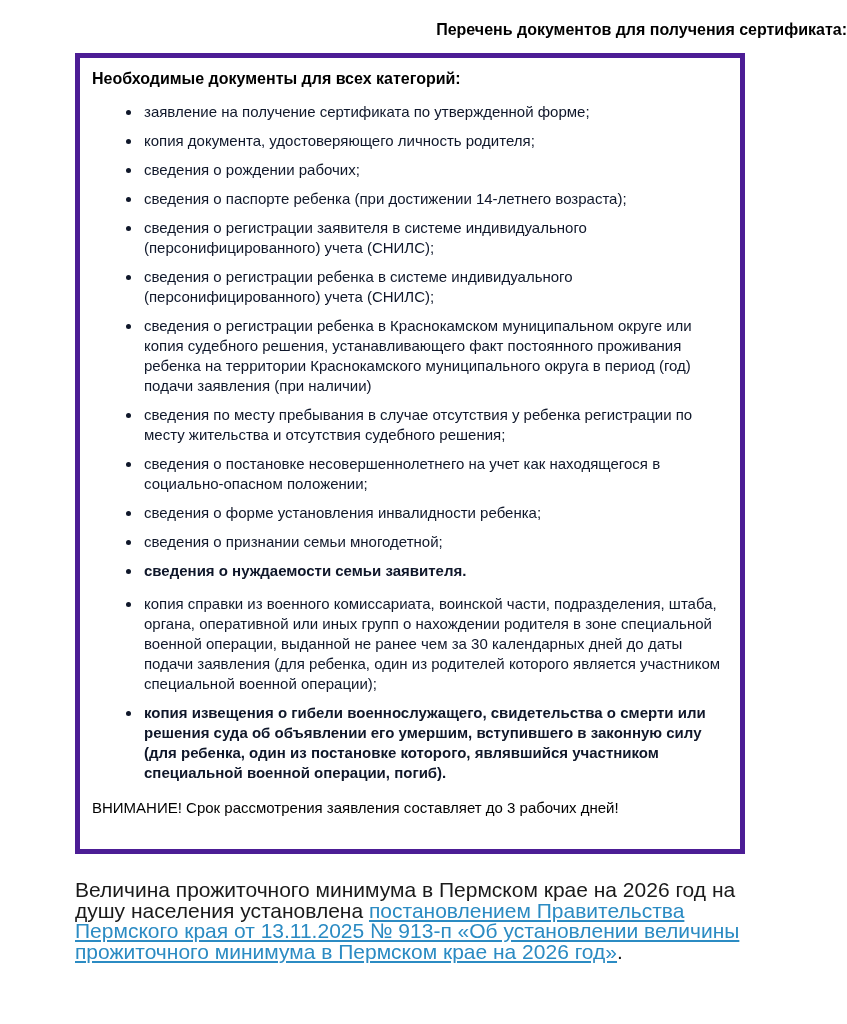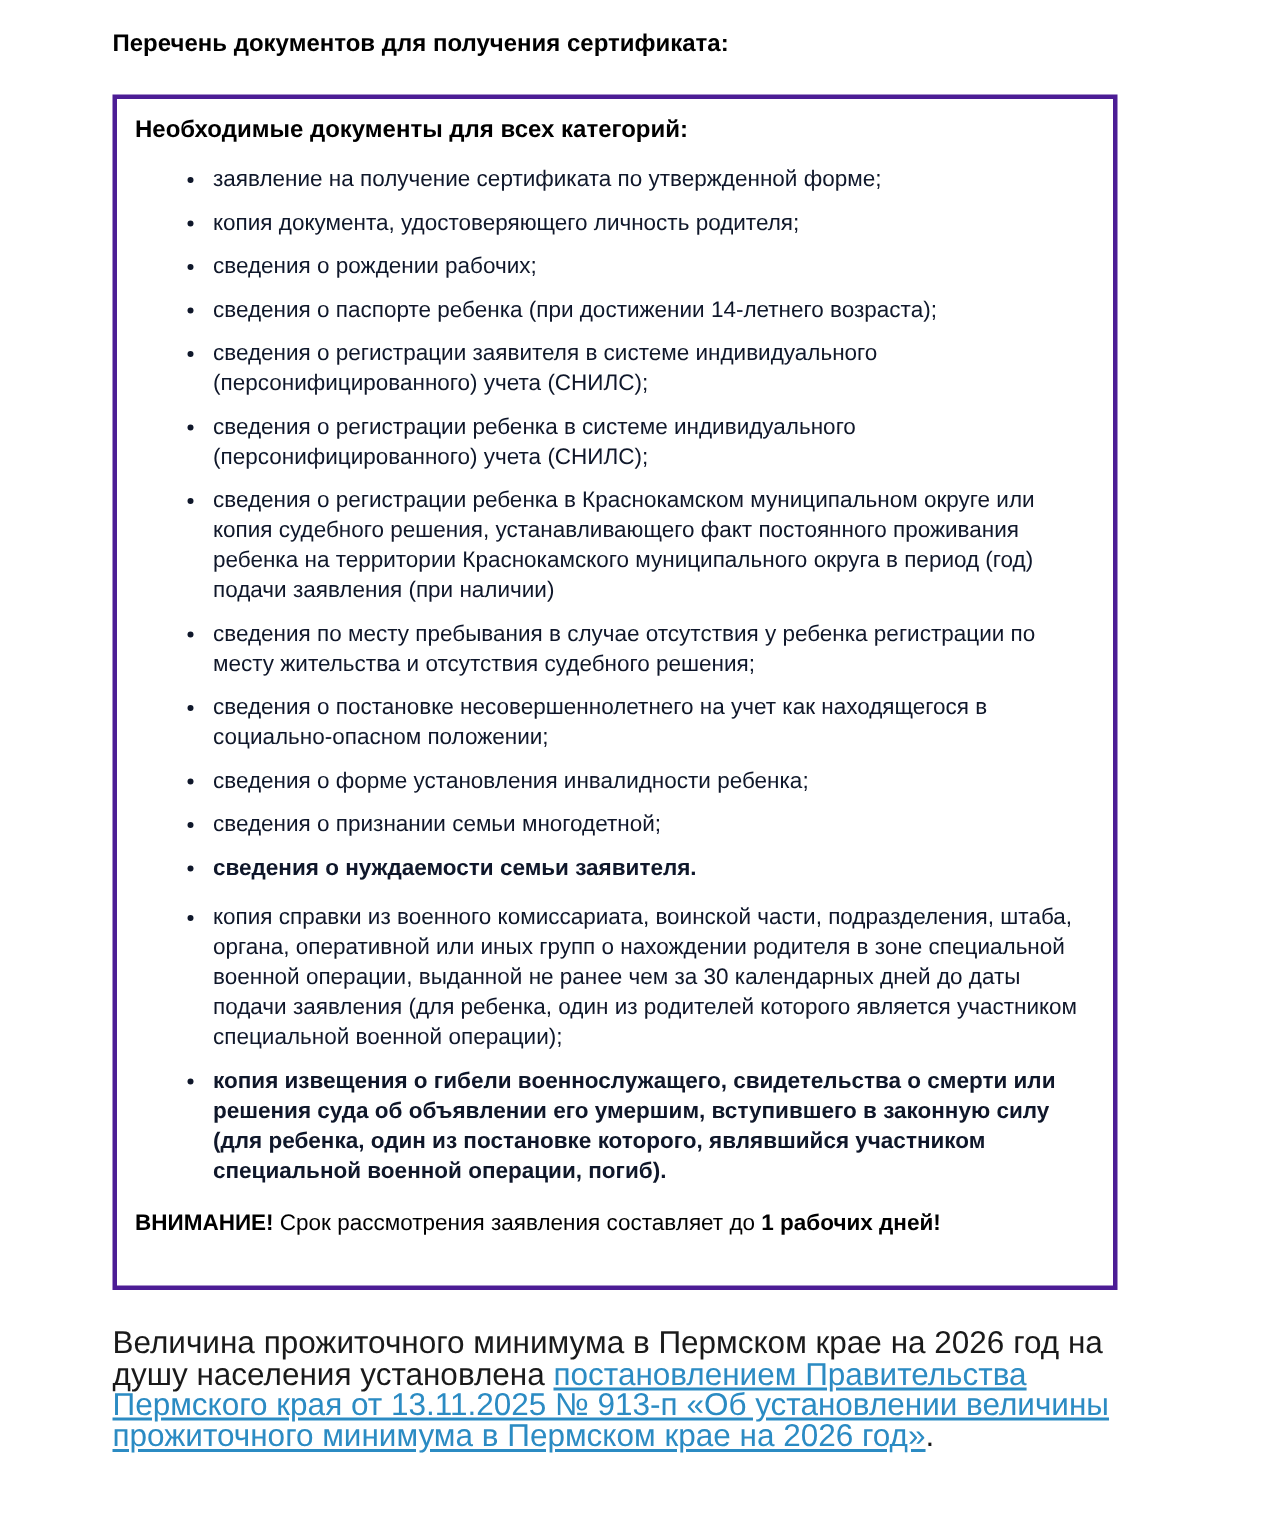--- a/index.html
+++ b/index.html
@@ -14,27 +14,28 @@
     color: #111111;
     overflow: hidden;
   }
   .page {
     padding: 20px 0 0 75px;
   }
   .page-title {
     font-size: 16px;
     font-weight: bold;
     line-height: 20px;
-    margin: 0 0 23px 0;
+    margin: 0 0 13px 0;
     color: #000000;
+    text-align: right;
   }
   .doc-box {
     width: 670px;
     box-sizing: border-box;
-    border: 3px solid #4c1d95;
+    border: 5px solid #4c1d95;
     background: #ffffff;
     padding: 10px 14px 16px 12px;
   }
   .section-heading {
     font-size: 16px;
     font-weight: bold;
     line-height: 21px;
     margin: 0;
     color: #000000;
   }
@@ -57,21 +58,21 @@
     margin-bottom: 4px;
     font-weight: bold;
   }
   .attention-line {
     font-size: 15px;
     line-height: 20px;
     margin-top: 15px;
     color: #000000;
   }
   .attention-line .bold {
-    font-weight: bold;
+    font-weight: normal;
   }
   .footer-para {
     width: 690px;
     margin-top: 26px;
     font-size: 21px;
     line-height: 20.5px;
     color: #1a1a1a;
   }
   .footer-link {
     text-decoration: underline;
@@ -103,19 +104,19 @@
       <li>сведения о признании семьи многодетной;</li>
       <li>сведения о нуждаемости семьи заявителя.</li>
     </ul>
 
 
     <ul class="doc-list">
       <li>копия справки из военного комиссариата, воинской части, подразделения, штаба, органа, оперативной или иных групп о нахождении родителя в зоне специальной военной операции, выданной не ранее чем за 30 календарных дней до даты подачи заявления (для ребенка, один из родителей которого является участником специальной военной операции);</li>
       <li>копия извещения о гибели военнослужащего, свидетельства о смерти или решения суда об объявлении его умершим, вступившего в законную силу (для ребенка, один из постановке которого, являвшийся участником специальной военной операции, погиб).</li>
     </ul>
 
-    <p class="attention-line"><span class="bold">ВНИМАНИЕ!</span><span> Срок рассмотрения заявления составляет до </span><span class="bold">1 рабочих дней!</span></p>
+    <p class="attention-line"><span class="bold">ВНИМАНИЕ!</span><span> Срок рассмотрения заявления составляет до </span><span class="bold">3 рабочих дней!</span></p>
 
   </div>
 
   <p class="footer-para"><span>Величина прожиточного минимума в Пермском крае на 2026 год на душу населения установлена </span><a href="#" class="footer-link" style="color: rgb(43, 139, 195);">постановлением Правительства Пермского края от 13.11.2025 № 913-п «Об установлении величины прожиточного минимума в Пермском крае на 2026 год»</a><span>.</span></p>
 
 </div>
 
 </body></html>

